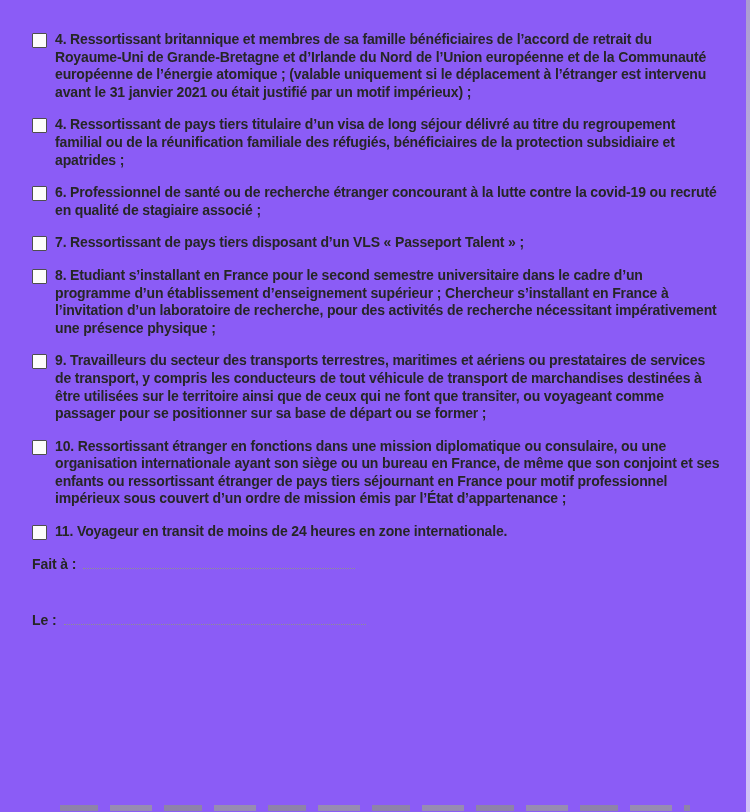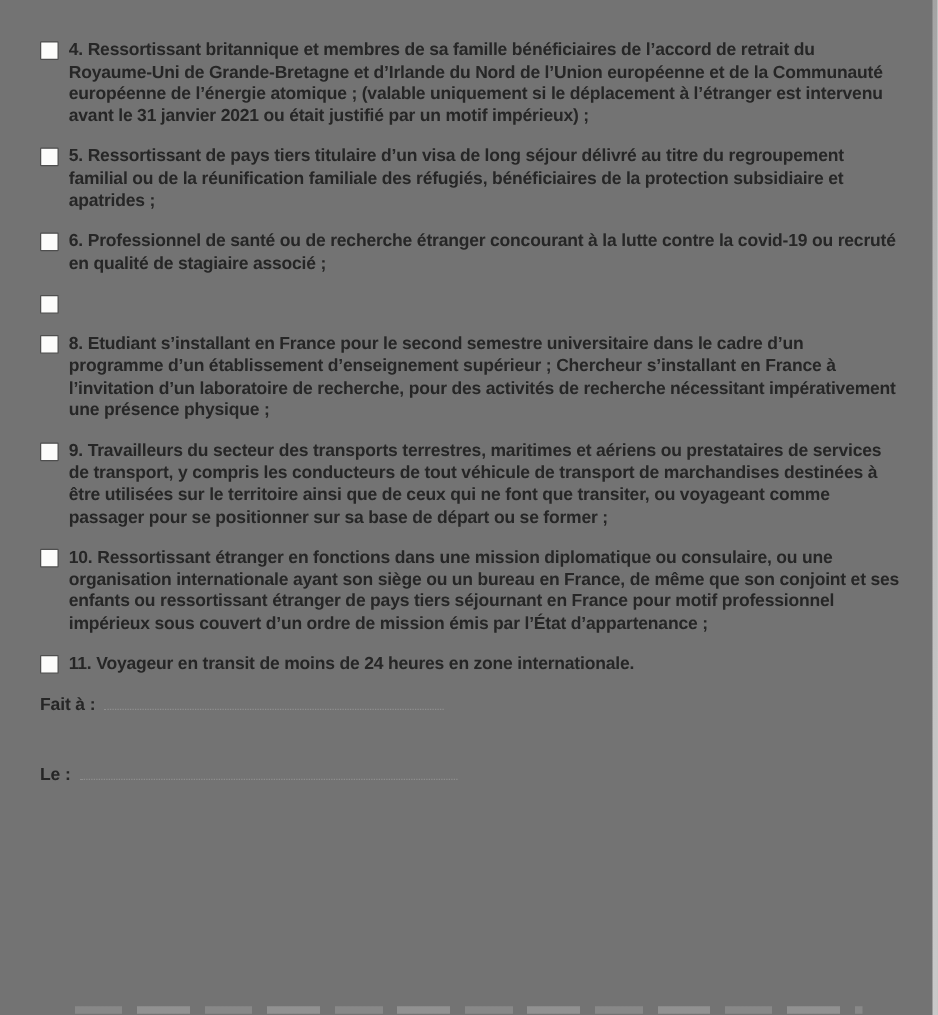--- a/index.html
+++ b/index.html
@@ -1,19 +1,19 @@
 <!DOCTYPE html>
 <html><head>
 <meta charset="utf-8">
 <style>
   html,body { margin:0; padding:0; background:#ffffff; }
   .page {
     position:relative;
     width:750px; height:812px;
-    background:#737373;
+    background:#8b5cf6;
     font-family:"Liberation Sans", sans-serif;
     color:#262626;
     overflow:hidden;
     box-sizing:border-box;
   }
   .content { padding:31px 28px 0 32px; }
   .item { display:flex; align-items:flex-start; margin-bottom:15px; }
   .checkbox {
     flex:0 0 auto;
     width:13px; height:13px;
@@ -68,30 +68,31 @@
 <div class="page">
   <div class="content">
 
     <div class="item">
       <span class="checkbox"></span>
       <p class="item-text">4. Ressortissant britannique et membres de sa famille bénéficiaires de l’accord de retrait du Royaume-Uni de Grande-Bretagne et d’Irlande du Nord de l’Union européenne et de la Communauté européenne de l’énergie atomique ; (valable uniquement si le déplacement à l’étranger est intervenu avant le 31 janvier 2021 ou était justifié par un motif impérieux) ;</p>
     </div>
 
     <div class="item">
       <span class="checkbox"></span>
-      <p class="item-text">5. Ressortissant de pays tiers titulaire d’un visa de long séjour délivré au titre du regroupement familial ou de la réunification familiale des réfugiés, bénéficiaires de la protection subsidiaire et apatrides ;</p>
+      <p class="item-text">4. Ressortissant de pays tiers titulaire d’un visa de long séjour délivré au titre du regroupement familial ou de la réunification familiale des réfugiés, bénéficiaires de la protection subsidiaire et apatrides ;</p>
     </div>
 
     <div class="item">
       <span class="checkbox"></span>
       <p class="item-text">6. Professionnel de santé ou de recherche étranger concourant à la lutte contre la covid-19 ou recruté en qualité de stagiaire associé ;</p>
     </div>
 
     <div class="item">
       <span class="checkbox"></span>
+      <p class="item-text">7. Ressortissant de pays tiers disposant d’un VLS « Passeport Talent » ;</p>
     </div>
 
     <div class="item">
       <span class="checkbox"></span>
       <p class="item-text">8. Etudiant s’installant en France pour le second semestre universitaire dans le cadre d’un programme d’un établissement d’enseignement supérieur ; Chercheur s’installant en France à l’invitation d’un laboratoire de recherche, pour des activités de recherche nécessitant impérativement une présence physique ;</p>
     </div>
 
     <div class="item">
       <span class="checkbox"></span>
       <p class="item-text">9. Travailleurs du secteur des transports terrestres, maritimes et aériens ou prestataires de services de transport, y compris les conducteurs de tout véhicule de transport de marchandises destinées à être utilisées sur le territoire ainsi que de ceux qui ne font que transiter, ou voyageant comme passager pour se positionner sur sa base de départ ou se former ;</p>

